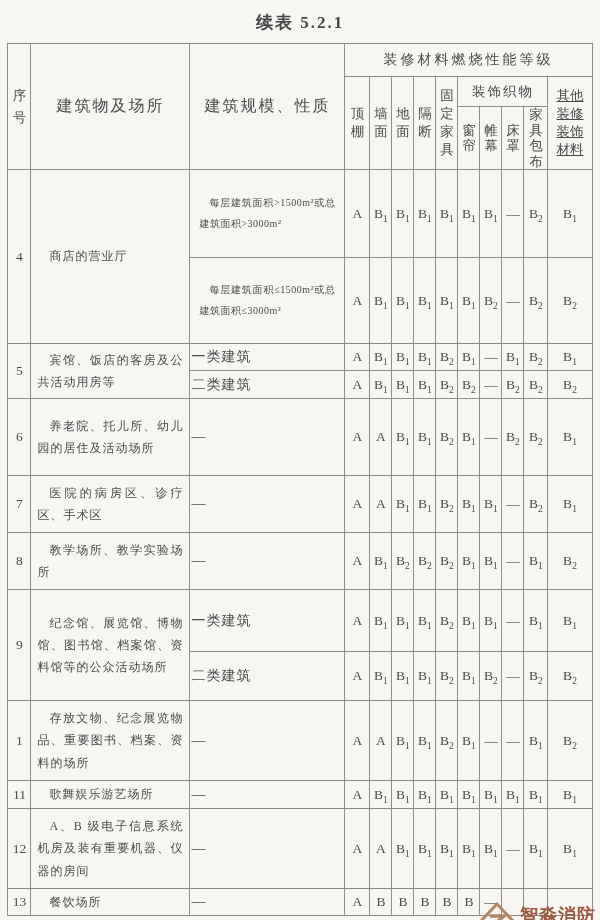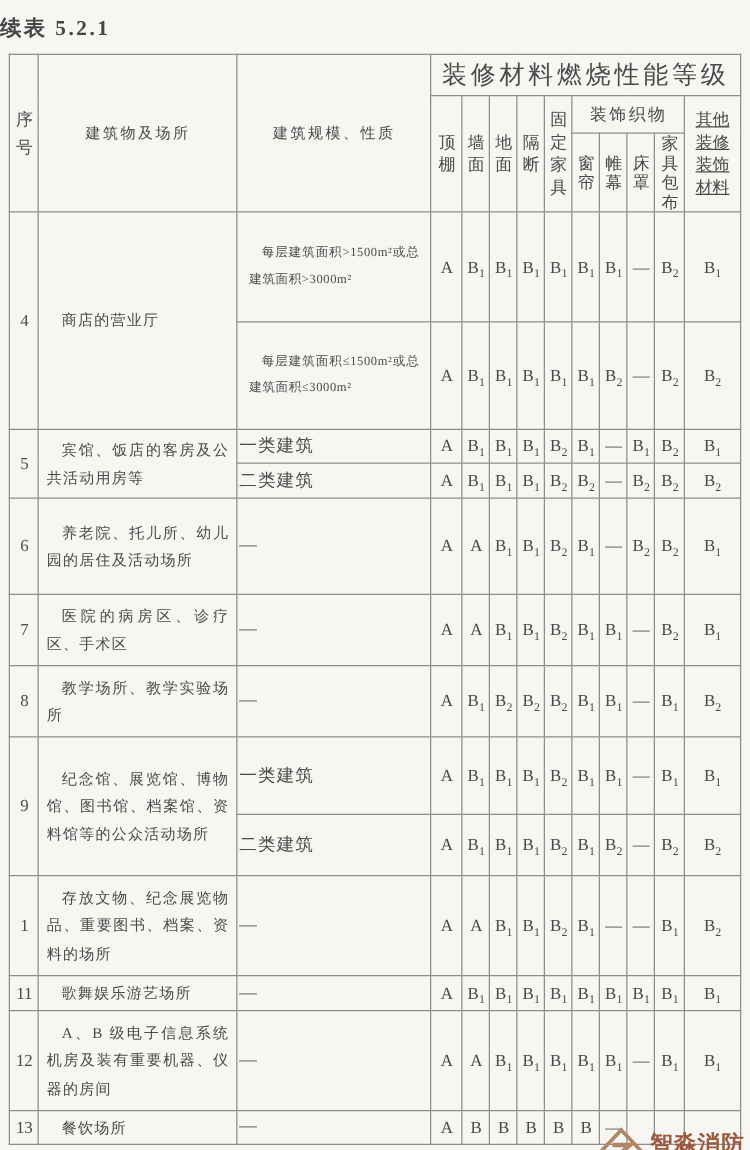--- a/index.html
+++ b/index.html
@@ -2,40 +2,40 @@
 <html><head>
 <meta charset="utf-8">
 <style>
   html,body{margin:0;padding:0;}
   .page{
     width:600px;height:920px;background:#f7f6f3;position:relative;
     font-family:"Liberation Serif","DejaVu Serif",serif;color:#4a4a4a;
     overflow:hidden;box-sizing:border-box;
   }
   .title{
-    padding-top:11px;font-size:17px;font-weight:600;
+    text-align:center;padding-top:11px;font-size:17px;font-weight:600;
     letter-spacing:2px;color:#454545;
   }
   table.main{
     border-collapse:collapse;table-layout:fixed;width:584px;
     margin:9px auto 0;background:transparent;
   }
   table.main th,table.main td{
     border:1px solid #8d8d8d;box-sizing:border-box;
     font-weight:normal;color:#4a4a4a;overflow:hidden;
   }
   table.main{border:1px solid #6f6f6f;}
   thead th{font-size:13.5px;line-height:1.3;text-align:center;vertical-align:middle;padding:1px;}
-  th.grade-group{font-size:20px;letter-spacing:3px;height:33px;}
+  th.grade-group{font-size:14px;letter-spacing:3px;height:33px;}
   th.fabric-group{height:30px;letter-spacing:2px;}
   th.vhead{padding:0 1px;line-height:1.35;letter-spacing:0;word-break:break-all;}
   tr.fabric-row th{height:62px;line-height:1.15;margin-top:12px;}
   th.other-head{padding:0 7px;line-height:1.35;word-break:break-all;text-decoration:underline;}
   th.seq-head{padding:0 2px;line-height:1.6;word-break:break-all;}
-  th.wide-head{font-size:12px;letter-spacing:2px;}
+  th.wide-head{font-size:16px;letter-spacing:2px;}
 
   td.num{ text-align:center;font-size:13.5px;padding:0;}
   td.place{
     font-size:12px;line-height:1.85;letter-spacing:1px;
     text-align:justify;text-justify:inter-character;
     text-indent:1em;padding:2px 6px;vertical-align:middle;
   }
   td.scale-left{
     font-size:10px;line-height:2.05;letter-spacing:0.5px;
     text-align:justify;text-justify:inter-character;

